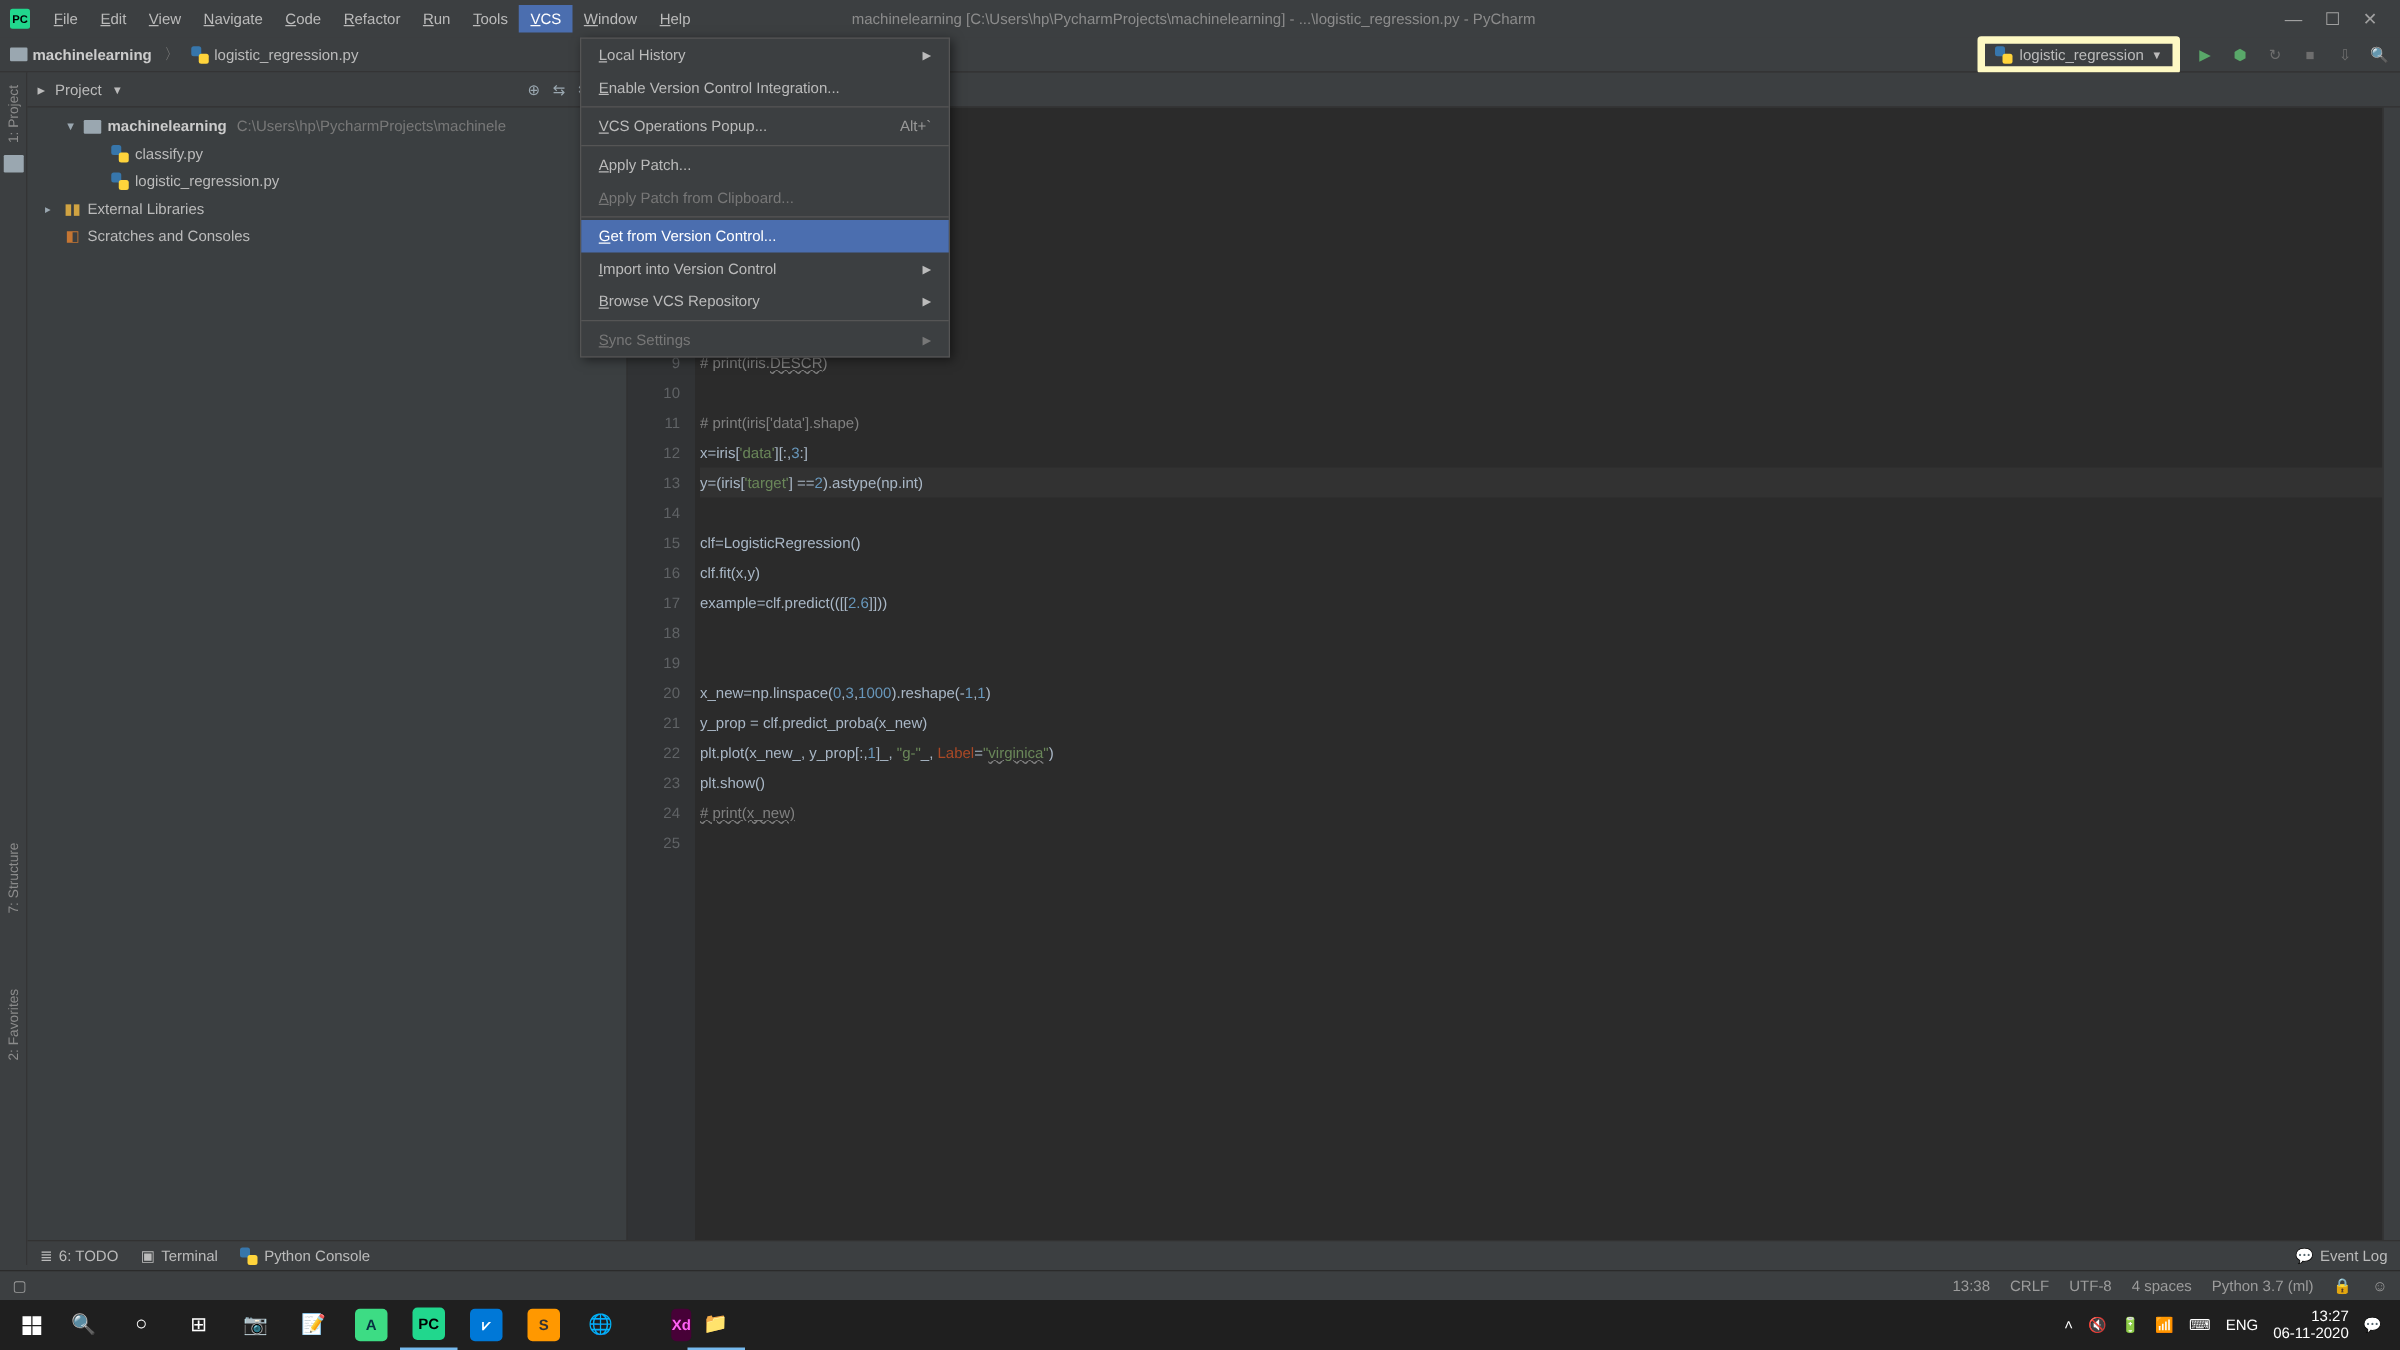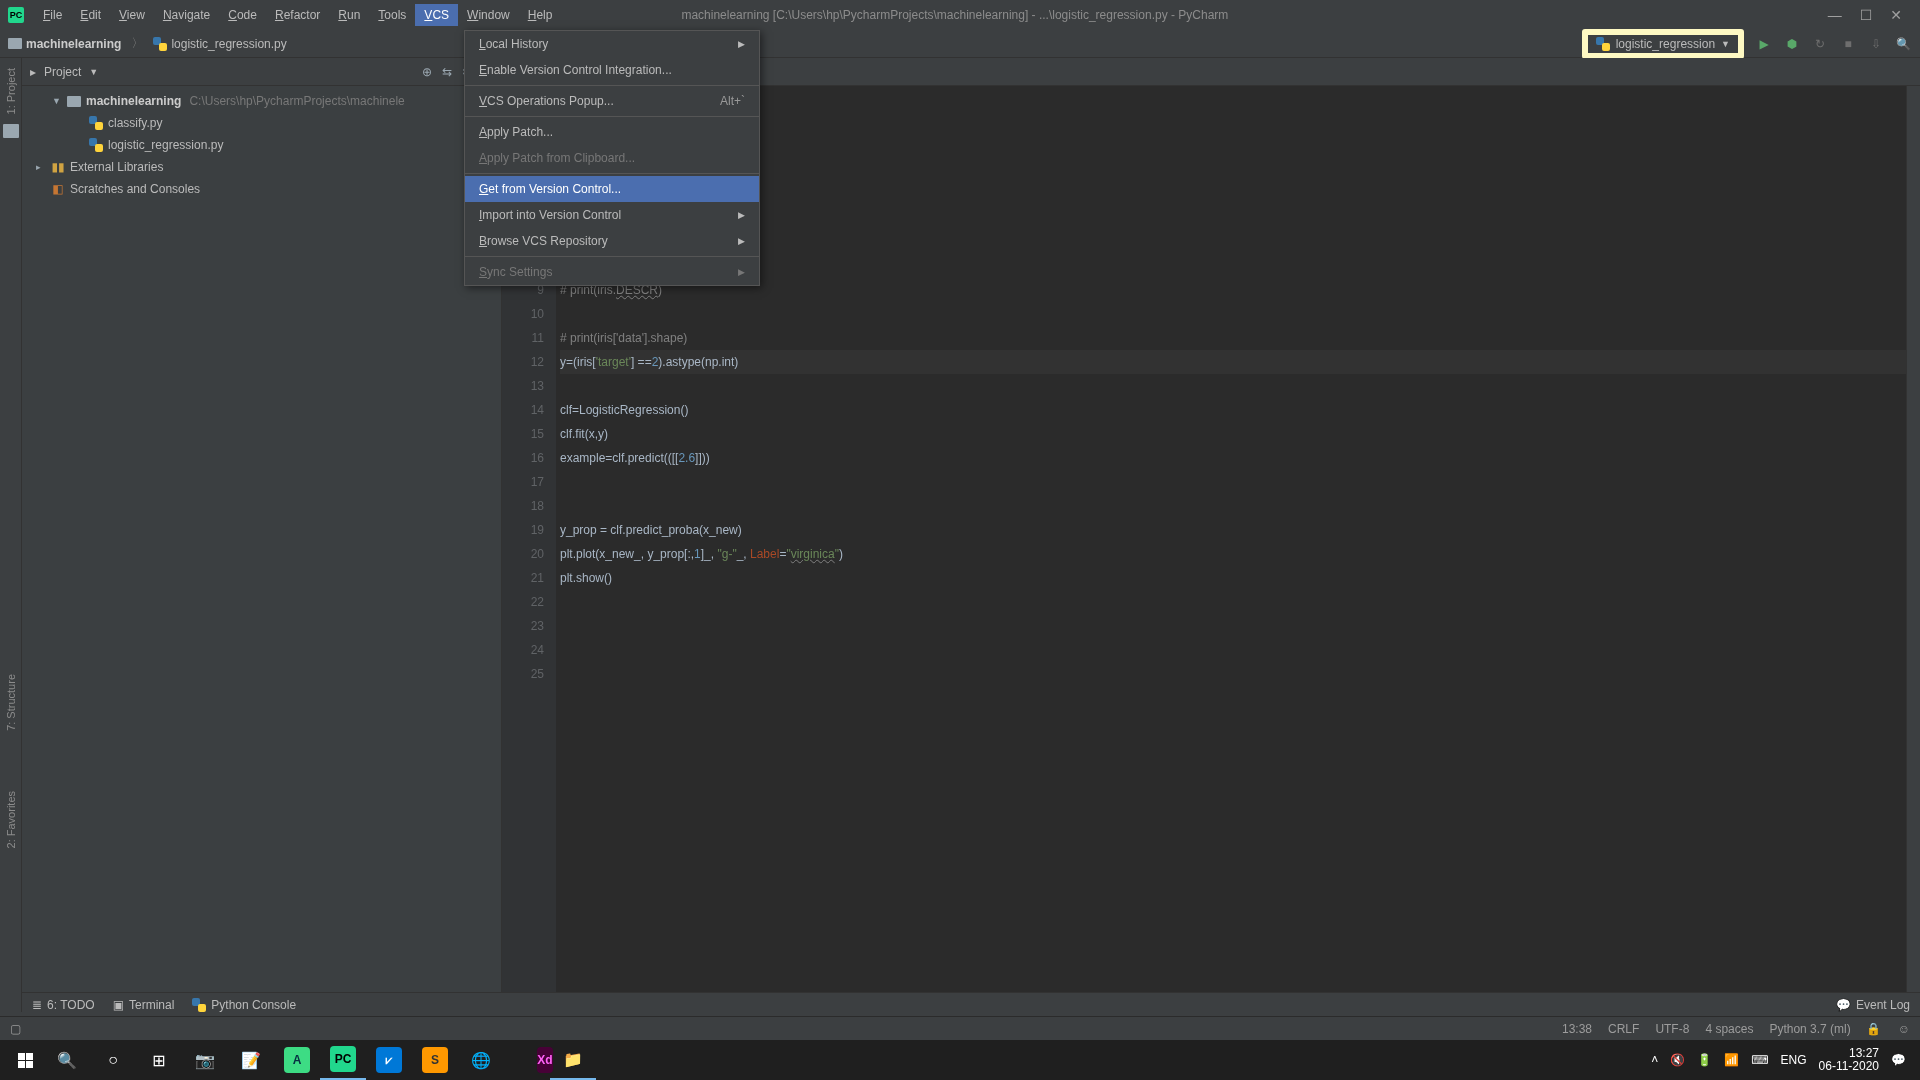--- a/index.html
+++ b/index.html
@@ -254,30 +254,33 @@
             <div class="code-line">datasets</div>
             <div class="code-line"></div>
             <div class="code-line">model <span class="kw">import</span> LogisticRegression</div>
             <div class="code-line">ris()</div>
             <div class="code-line">eys()))</div>
             <div class="code-line"></div>
             <div class="code-line"><span class="com"># print(iris['data'])</span></div>
             <div class="code-line"><span class="com"># print(iris.</span><span class="com under">DESCR</span><span class="com">)</span></div>
             <div class="code-line"></div>
             <div class="code-line"><span class="com"># print(iris['data'].shape)</span></div>
+            <div class="code-line">x=iris[<span class="str">'data'</span>][:,<span class="num">3</span>:]</div>
             <div class="code-line current">y=(iris[<span class="str">'target'</span>] ==<span class="num">2</span>).astype(np.int)</div>
             <div class="code-line"></div>
             <div class="code-line">clf=LogisticRegression()</div>
             <div class="code-line">clf.fit(x,y)</div>
             <div class="code-line">example=clf.predict(([[<span class="num">2.6</span>]]))</div>
             <div class="code-line"></div>
             <div class="code-line"></div>
+            <div class="code-line">x_new=np.linspace(<span class="num">0</span>,<span class="num">3</span>,<span class="num">1000</span>).reshape(-<span class="num">1</span>,<span class="num">1</span>)</div>
             <div class="code-line">y_prop = clf.predict_proba(x_new)</div>
             <div class="code-line">plt.plot(x_new_, y_prop[:,<span class="num">1</span>]_, <span class="str">"g-"</span>_, <span class="param">Label</span>=<span class="str">"</span><span class="str under">virginica</span><span class="str">"</span>)</div>
             <div class="code-line">plt.show()</div>
+            <div class="code-line"><span class="com under"># print(x_new)</span></div>
           </div>
         <div class="right-strip"></div>
       </div>
     </div>
   </div>
 
   <div class="dropdown" id="vcs-dropdown">
       <div class="dropdown-item">
         <span><u>L</u>ocal History</span>
         <span class="sub">▶</span>

